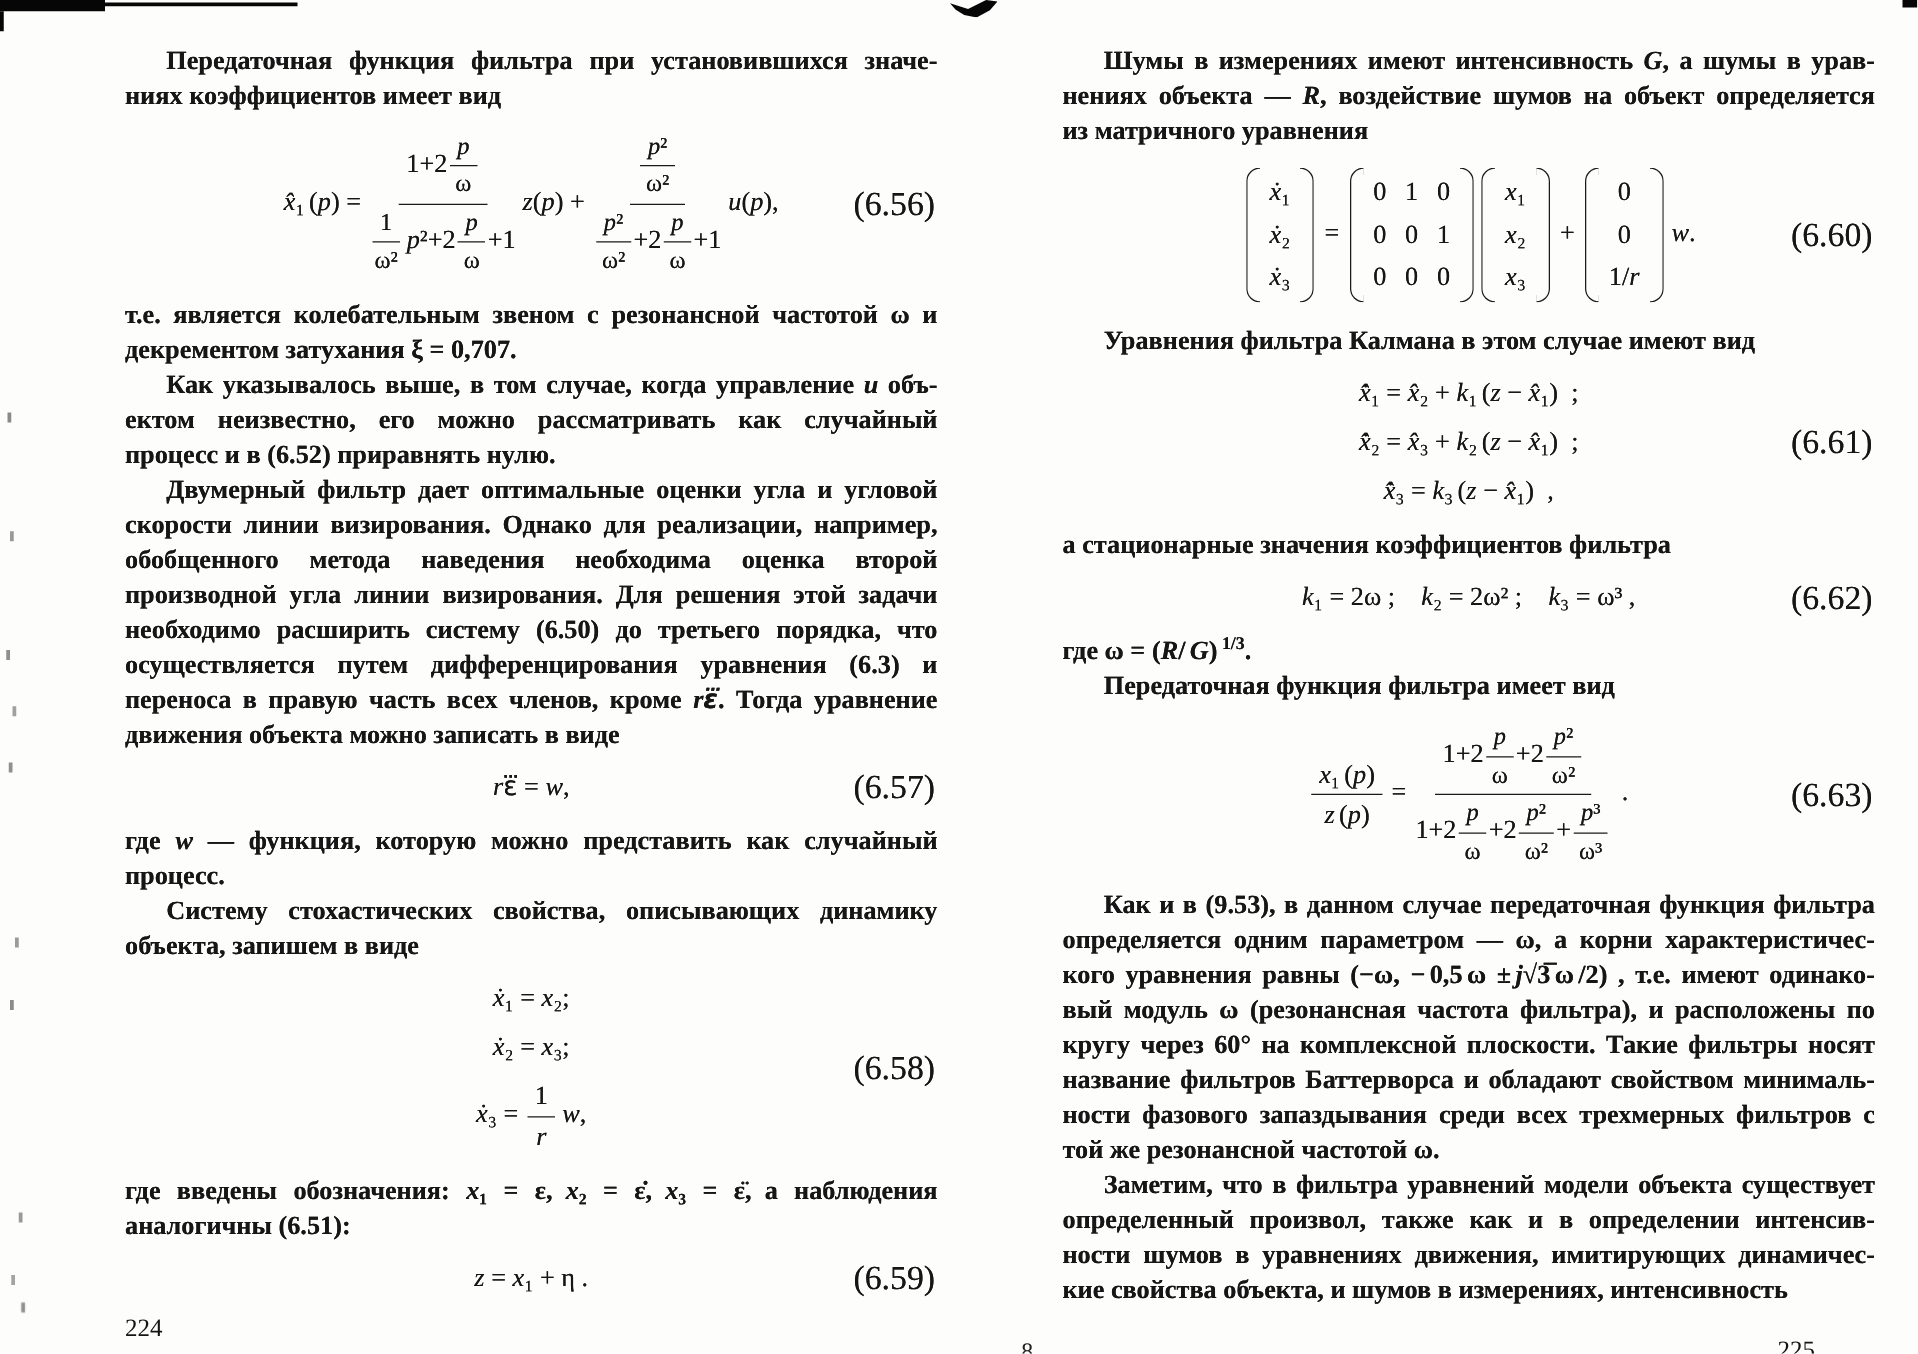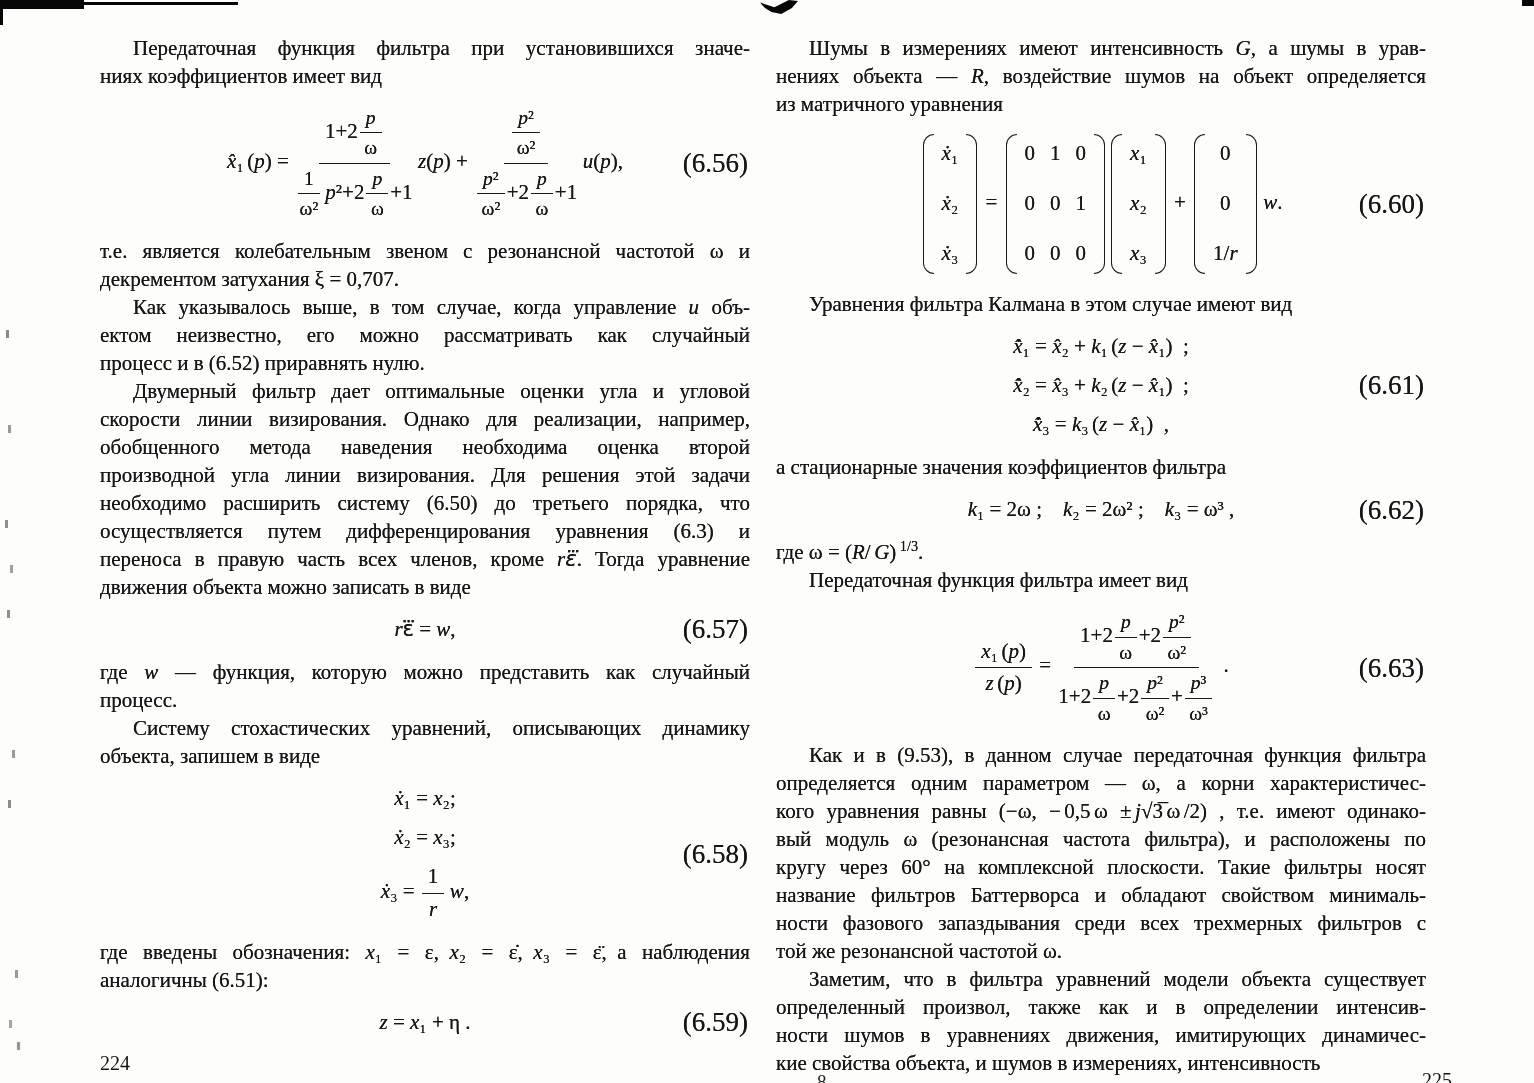--- a/index.html
+++ b/index.html
@@ -4,45 +4,45 @@
 <style>
   html,body{margin:0;padding:0;}
   body{width:1534px;height:1083px;position:relative;background:#ffffff;overflow:hidden;}
   .spread{position:absolute;inset:0;background:#fdfdfc;overflow:hidden;
           font-family:"Liberation Serif","DejaVu Serif",serif;color:#161616;}
   .page{position:absolute;top:0;height:1083px;overflow:hidden;
         font-size:21px;line-height:28px;
         font-family:"Liberation Serif","DejaVu Serif","DejaVu Sans",serif;
         text-shadow:0 0 .35px rgba(0,0,0,.85);}
   .page.left{left:100px;width:650px;}
-  .page.right{left:776px;width:650px;}
+  .page.right{left:850px;width:650px;}
   .page-inner{padding-top:34px;}
   
   .p{margin:0;}
-  .pline{height:28px;line-height:28px;text-align:justify;text-align-last:justify;}
+  .pline{height:28px;line-height:28px;text-align:justify;text-align-last:justify;font-weight:bold;}
   .pline.last{text-align-last:left;}
   .p.ind .pline.first{text-indent:33px;}
   sup{font-size:.68em;line-height:0;}
   i{font-style:italic;}
   
   .eq{position:relative;margin:16px 0;display:flex;justify-content:center;}
   .eq-lines{display:flex;flex-direction:column;align-items:center;gap:14px;}
   .eq-line{display:block;white-space:pre;line-height:1.2;}
   .eq-num{position:absolute;right:2px;top:50%;transform:translateY(-50%);font-size:27px;}
   
   .fr{display:inline-flex;flex-direction:column;align-items:center;vertical-align:middle;margin:0 2px;}
   .fr>.nu{display:block;text-align:center;white-space:pre;padding:0 6px 3px;border-bottom:1.5px solid #1a1a1a;}
   .fr>.de{display:block;text-align:center;white-space:pre;padding-top:3px;}
   .fr .fr{font-size:.93em;}
   
   .vec{display:inline-flex;align-items:stretch;vertical-align:middle;margin:0 3px;}
   .vp{width:10px;flex:0 0 auto;}
   .vp.l{border:1.8px solid #1a1a1a;border-right:none;border-radius:14px 0 0 14px;margin-right:5px;}
   .vp.r{border:1.8px solid #1a1a1a;border-left:none;border-radius:0 14px 14px 0;margin-left:5px;}
-  .vrows{display:inline-flex;flex-direction:column;justify-content:center;gap:25px;padding:7px 3px;}
+  .vrows{display:inline-flex;flex-direction:column;justify-content:center;gap:9px;padding:7px 3px;}
   .vrow{display:flex;justify-content:center;gap:15px;}
   .vcell{text-align:center;white-space:pre;}
   
   .pgnum{position:absolute;font-size:20px;color:#141414;}
   .pgnum.l{left:100px;top:1052px;text-align:center;}
   .pgnum.r{left:1422px;top:1069px;}
   .sig{position:absolute;left:817px;top:1071px;font-size:19px;color:#222;}
   
   .art{position:absolute;background:#060606;}
   .a-tl1{left:0;top:0;width:84px;height:9px;}
@@ -102,21 +102,21 @@
           <div class="eq-lines">
             <div class="eq-line m"><i>r</i>ε⃛ = <i>w</i>,</div>
           </div>
           <span class="eq-num">(6.57)</span>
         </div>
         <div class="p">
           <div class="pline first">где <i>w</i> — функция, которую можно представить как случайный</div>
           <div class="pline last">процесс.</div>
         </div>
         <div class="p ind">
-          <div class="pline first">Систему стохастических уравнений, описывающих динамику</div>
+          <div class="pline first">Систему стохастических свойства, описывающих динамику</div>
           <div class="pline last">объекта, запишем в виде</div>
         </div>
         <div class="eq">
           <div class="eq-lines">
             <div class="eq-line m"><i>ẋ</i>₁ = <i>x</i>₂;</div>
             <div class="eq-line m"><i>ẋ</i>₂ = <i>x</i>₃;</div>
             <div class="eq-line m"><i>ẋ</i>₃ = <span class="fr"><span class="nu">1</span><span class="de"><i>r</i></span></span> <i>w</i>,</div>
           </div>
           <span class="eq-num">(6.58)</span>
         </div>

